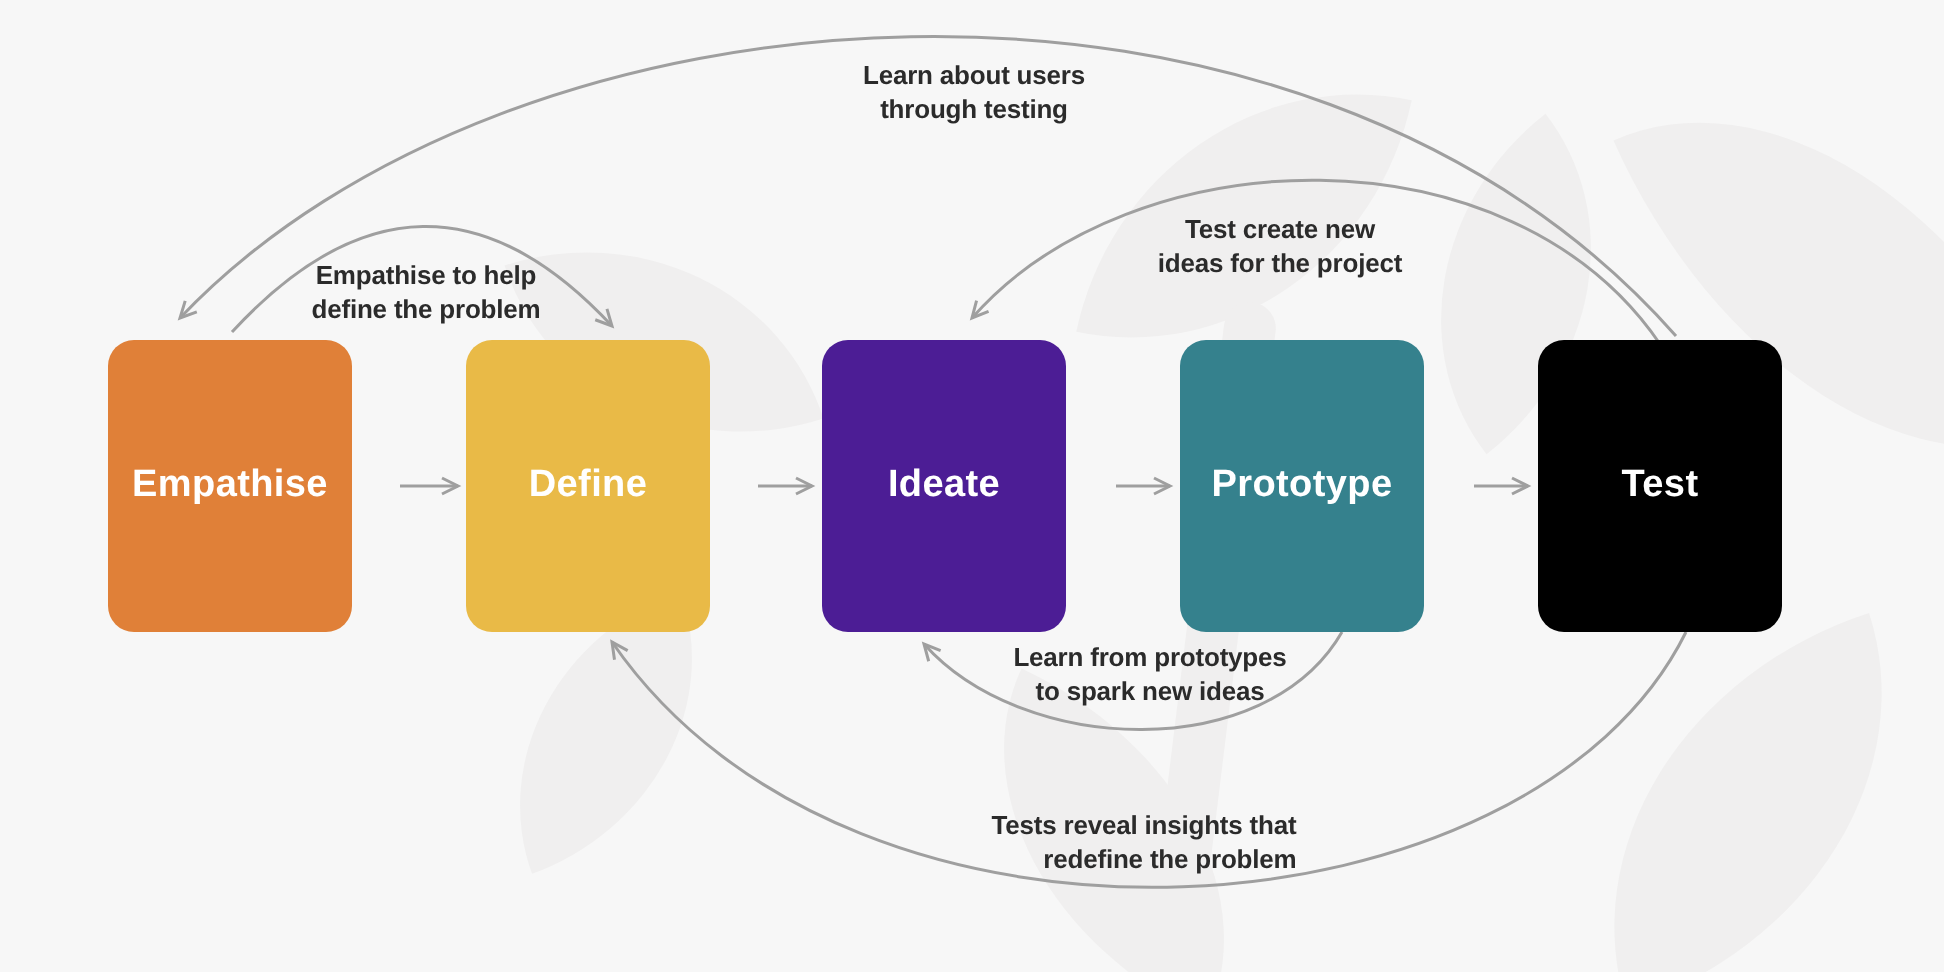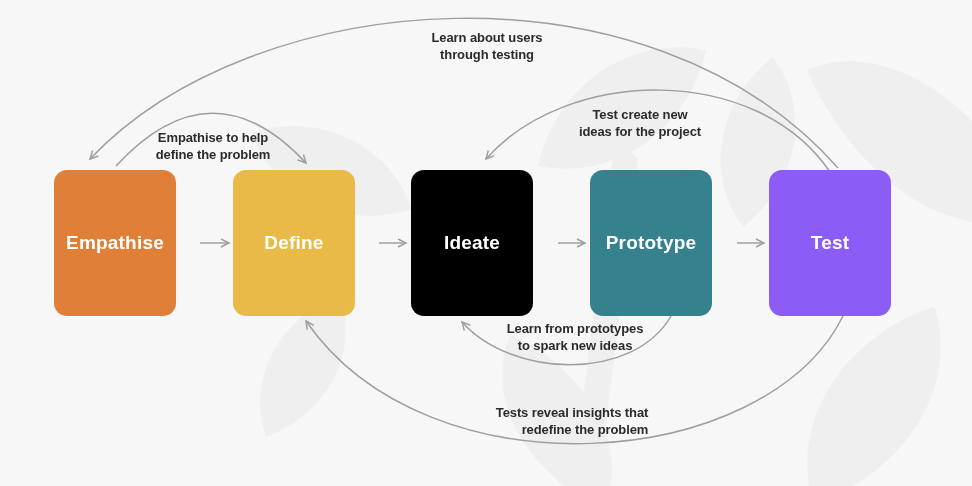--- a/index.html
+++ b/index.html
@@ -102,27 +102,27 @@
     <path class="arc" d="M 671 316 C 633 382, 512 378, 462 322" marker-end="url(#arrowhead)"></path>
     <path class="arc" d="M 843 316 C 766 472, 428 498, 306 321" marker-end="url(#arrowhead)"></path>
   </svg>
 
   <div class="stage" style="left: 54px; background: rgb(224, 128, 56);">
     <span class="stage-label">Empathise</span>
   </div>
   <div class="stage" style="left: 233px; background: rgb(233, 186, 71);">
     <span class="stage-label">Define</span>
   </div>
-  <div class="stage" style="left: 411px; background: #000000;">
+  <div class="stage" style="left: 411px; background: #4c1d95;">
     <span class="stage-label">Ideate</span>
   </div>
   <div class="stage" style="left: 590px; background: rgb(53, 129, 141);">
     <span class="stage-label">Prototype</span>
   </div>
-  <div class="stage" style="left: 769px; background: #8b5cf6;">
+  <div class="stage" style="left: 769px; background: #000000;">
     <span class="stage-label">Test</span>
   </div>
 
   <div class="loop-label" style="left:487px; top:29px;">Learn about users
 through testing</div>
   <div class="loop-label" style="left:213px; top:129px;">Empathise to help
 define the problem</div>
   <div class="loop-label" style="left:640px; top:106px;">Test create new
 ideas for the project</div>
   <div class="loop-label" style="left:575px; top:320px;">Learn from prototypes

